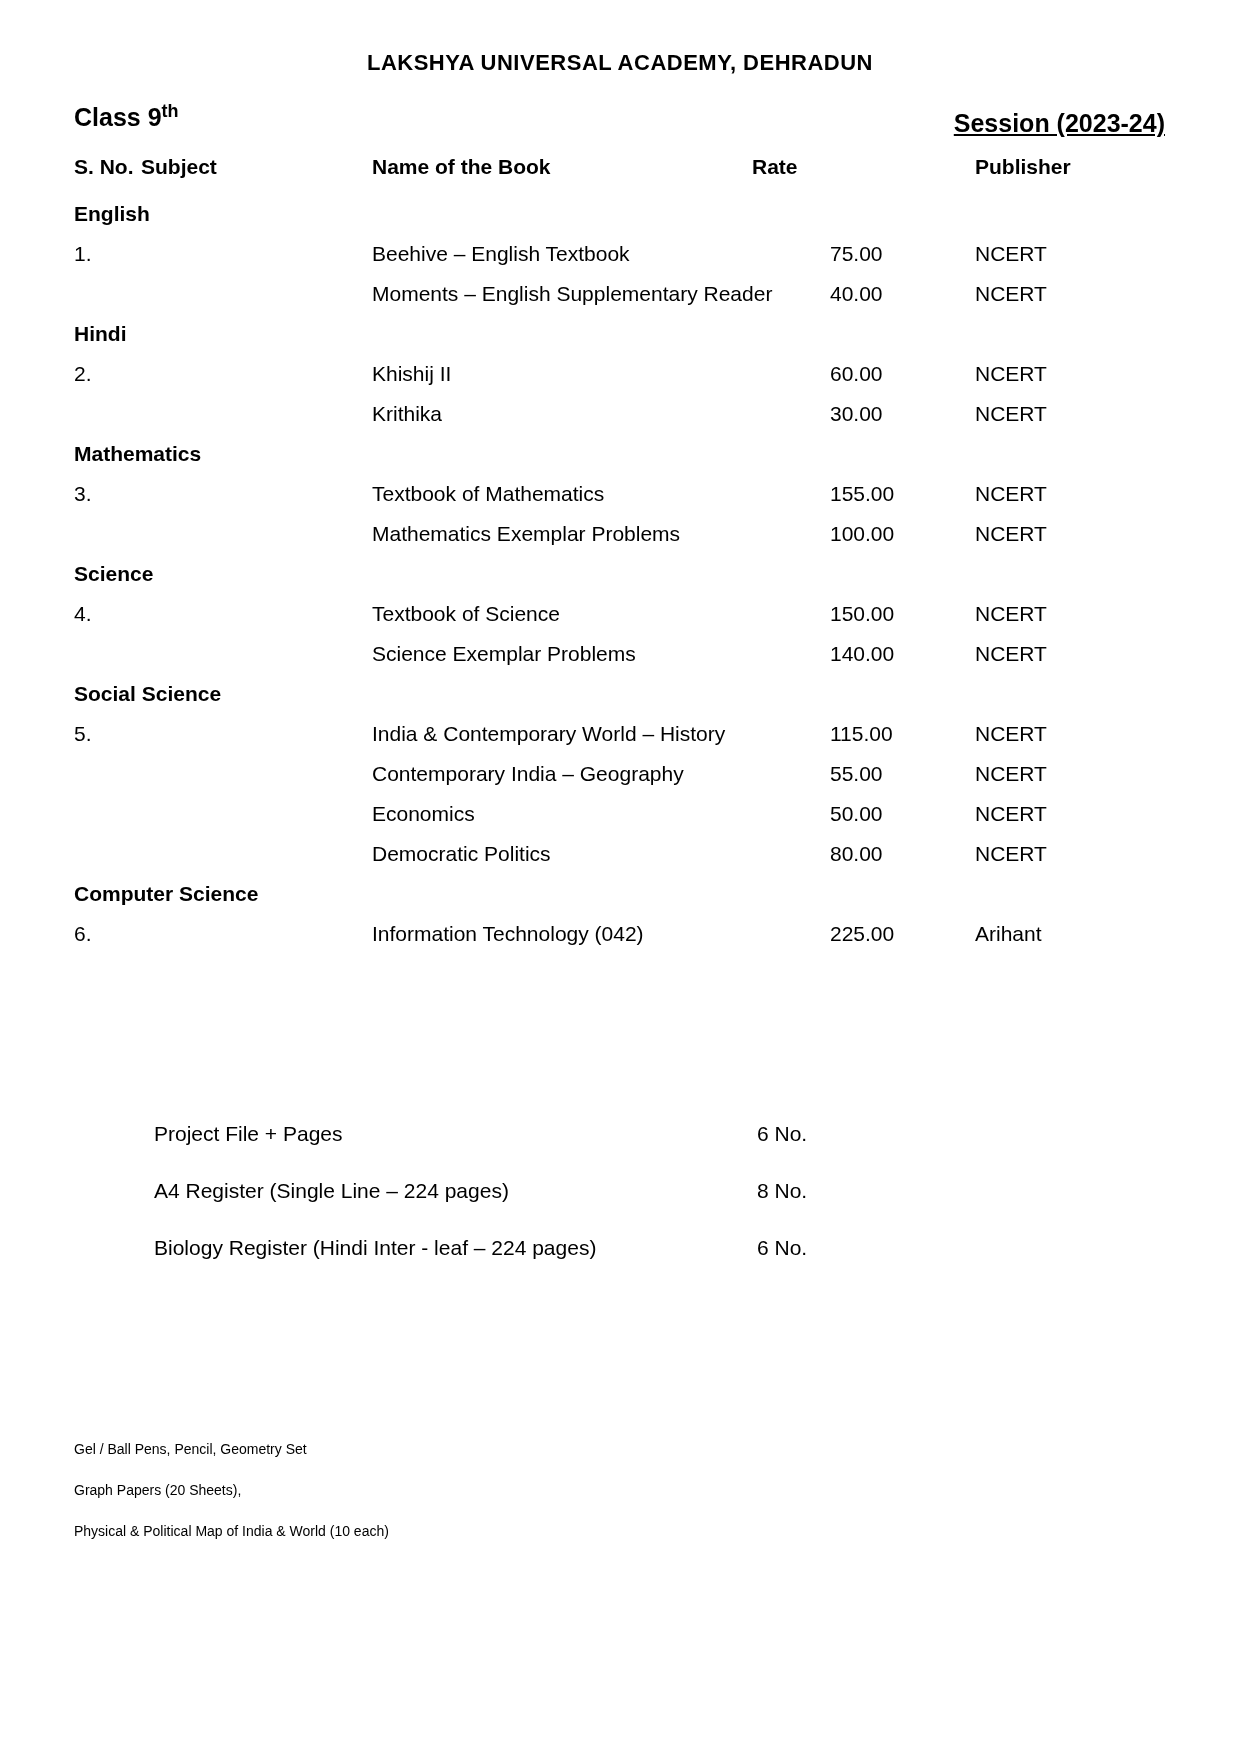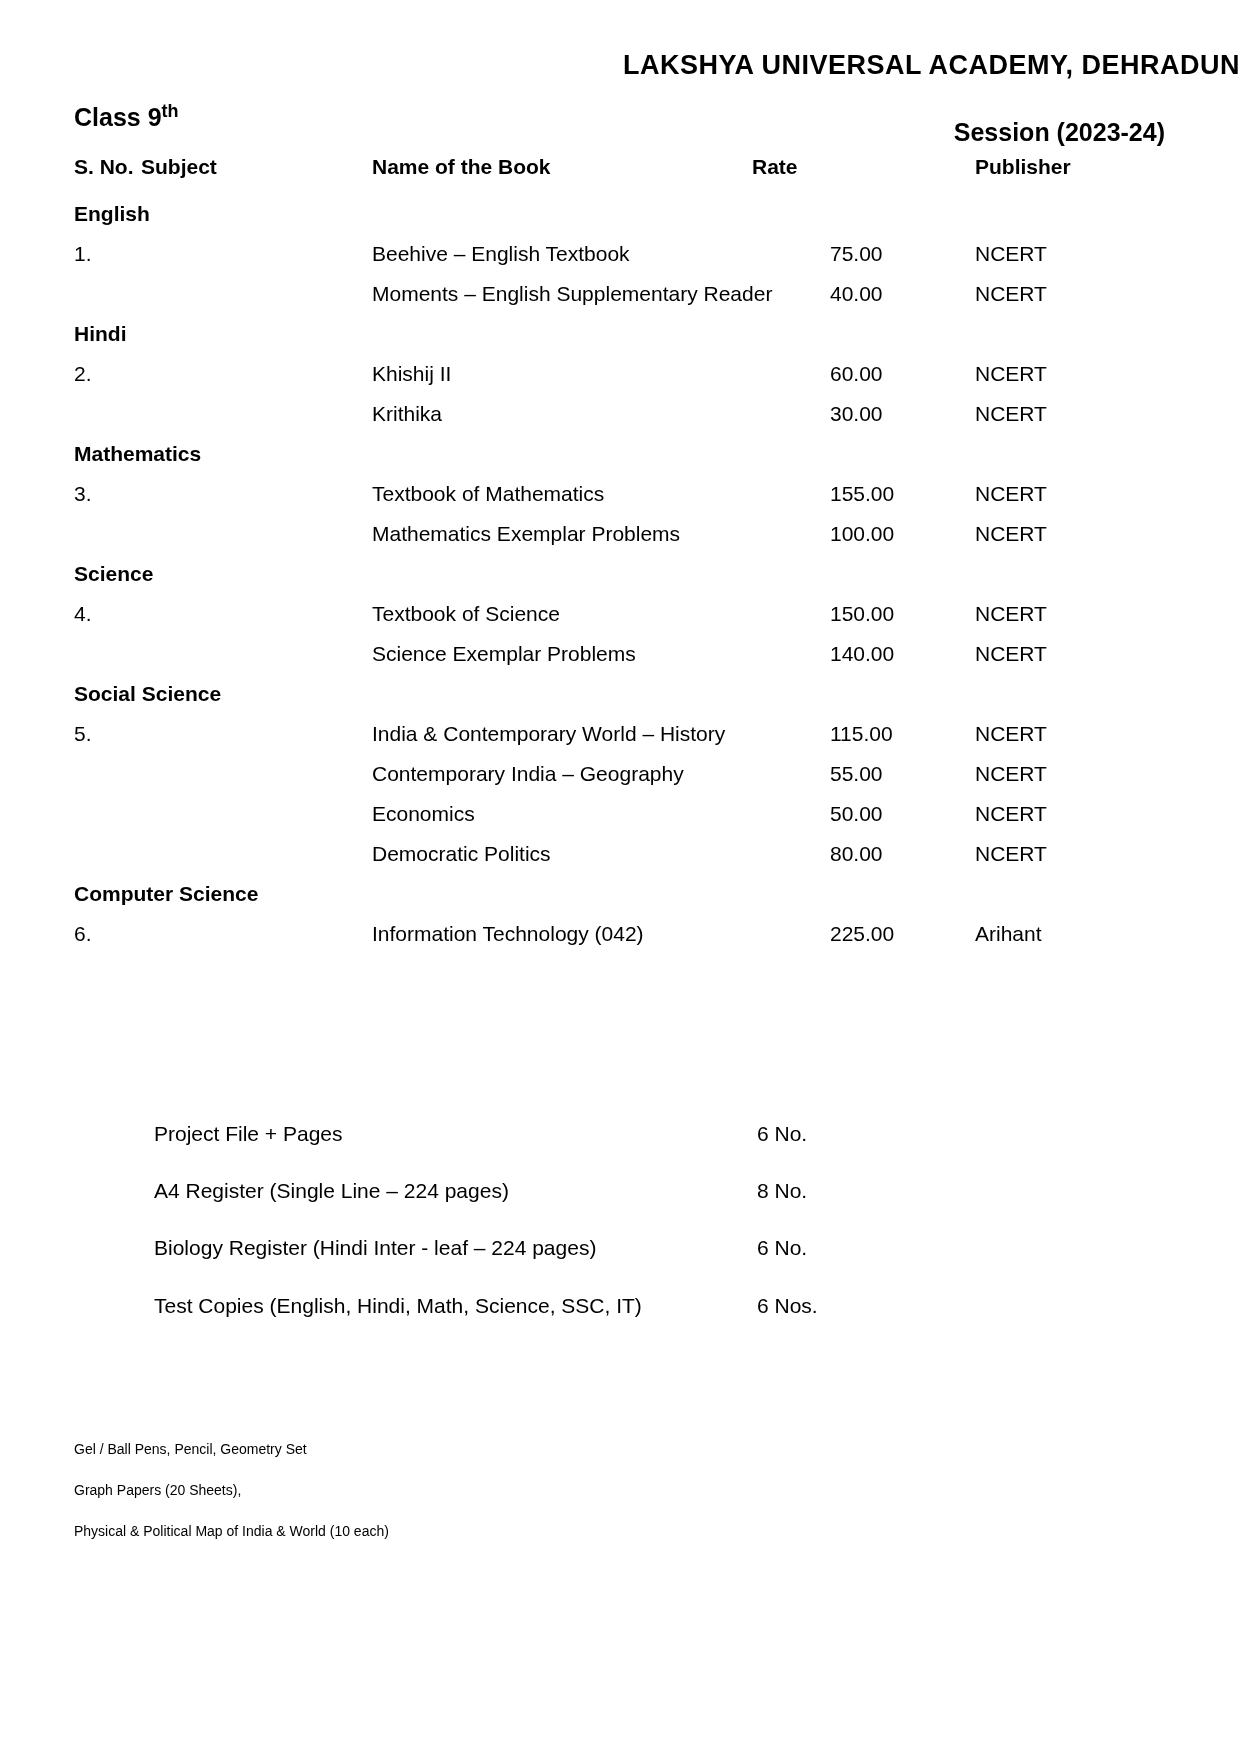--- a/index.html
+++ b/index.html
@@ -8,30 +8,30 @@
     width:1240px;
     height:1754px;
     background:#ffffff;
     color:#000000;
     font-family:"Liberation Sans", sans-serif;
     overflow:hidden;
   }
   .doc-title{
     position:absolute;
     top:50px; left:0; width:1240px;
-    text-align:right;
-    font-size:27px;
+    text-align:center;
+    font-size:22px;
     font-weight:bold;
     letter-spacing:.5px;
     white-space:nowrap;
   }
   .class-line{position:absolute; top:101px; left:74px; right:75px; height:34px; font-size:25px; font-weight:bold;}
   .class-label{position:absolute; left:0; top:0; white-space:nowrap;}
   .class-sup{font-size:18px; vertical-align:super;}
-  .session-label{position:absolute; right:0; top:17px; white-space:nowrap;}
+  .session-label{position:absolute; right:0; top:8px; white-space:nowrap;text-decoration:underline;}
 
   .t-row{position:absolute; left:74px; right:40px; height:26px; font-size:21px; line-height:24px;}
   .t-row span{position:absolute; top:0; white-space:nowrap;}
   .hdr{font-weight:bold;}
   .c-sno{left:0;}
   .h-subject{left:67px;}
   .c-book{left:298px;}
   .c-rate{left:756px;}
   .c-pub{left:901px;}
   .h-rate{left:678px;}
@@ -170,22 +170,18 @@
     <span class="s-qty">6 No.</span>
   </div>
   <div class="s-row" style="top:1179px;">
     <span class="s-name">A4 Register (Single Line – 224 pages)</span>
     <span class="s-qty">8 No.</span>
   </div>
   <div class="s-row" style="top:1236px;text-align:center;">
     <span class="s-name">Biology Register (Hindi Inter - leaf – 224 pages)</span>
     <span class="s-qty">6 No.</span>
   </div>
-  <div class="s-row" style="top:1294px;">
-    <span class="s-name">Test Copies (English, Hindi, Math, Science, SSC, IT)</span>
-    <span class="s-qty">6 Nos.</span>
-  </div>
 
   <div class="x-line" style="top:1437px;">Gel / Ball Pens, Pencil, Geometry Set</div>
   <div class="x-line" style="top:1478px;">Graph Papers (20 Sheets),</div>
   <div class="x-line" style="top:1519px;">Physical &amp; Political Map of India &amp; World (10 each)</div>
 
 </div>
 
 </body></html>

